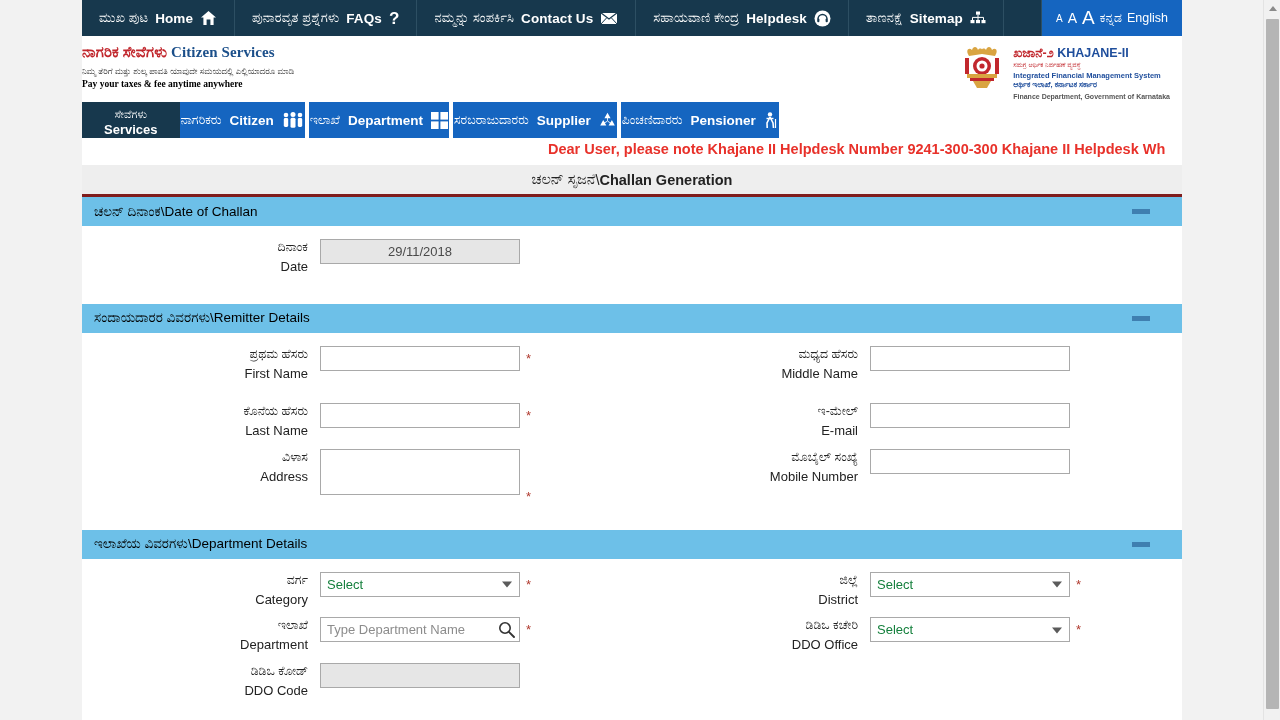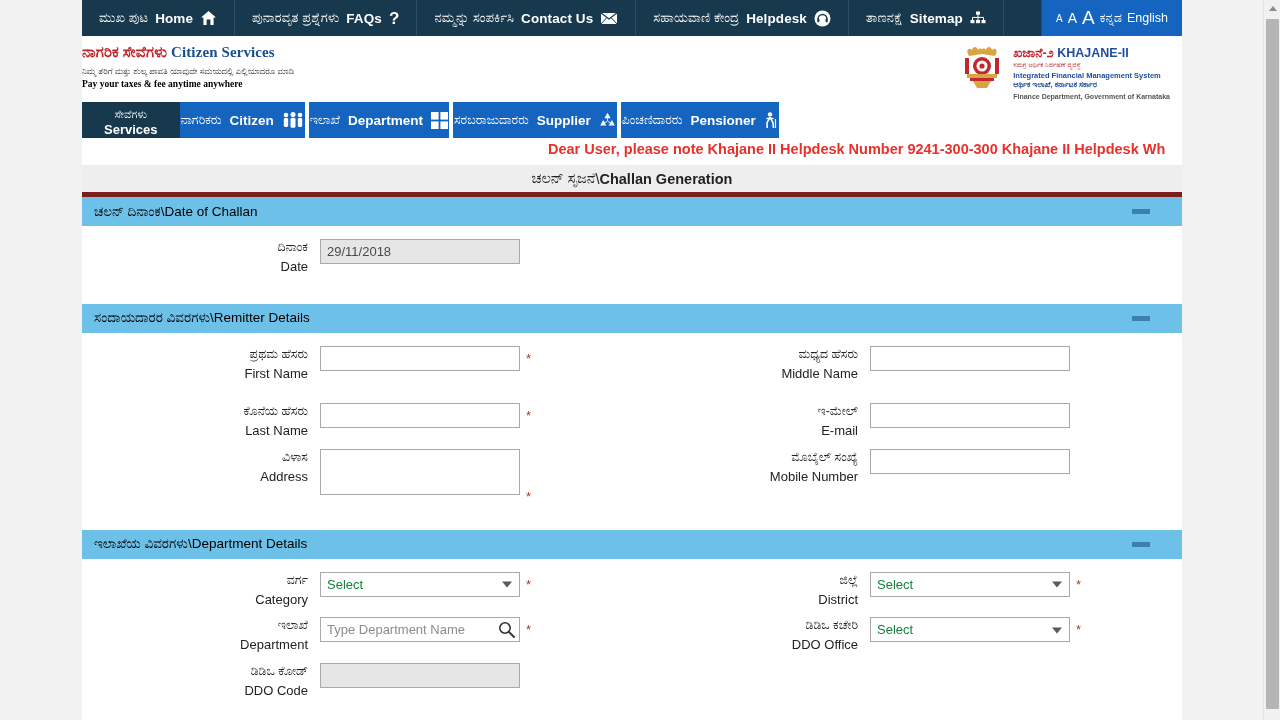--- a/index.html
+++ b/index.html
@@ -170,21 +170,21 @@
 
   
   .page-title {
     background: #eeeeee;
     height: 32px;
     display: flex;
     align-items: center;
     justify-content: center;
     font-size: 14.5px;
     color: #222;
-    border-bottom: 5px solid #7f1d1d;
+    border-bottom: 3px solid #7f1d1d;
   }
   .page-title .kn { font-weight: normal; }
   .page-title .en { font-weight: bold; }
 
   
   .panel { margin: 0 0 0 0; }
   .panel-head {
     background: #6dc0e8;
     height: 29px;
     display: flex;
@@ -229,20 +229,21 @@
   input.txt, .selbox, .txtarea, .rotxt {
     width: 200px;
     height: 25px;
     border: 1px solid #a9a9a9;
     background: #ffffff;
     font-size: 13px;
     color: #333;
     padding: 0 6px;
     font-family: "Liberation Sans", sans-serif;
     outline: none;
+    text-align: center;
   }
   .rotxt { background: #e6e6e6; color: #4a4a4a; }
   .txtarea {
     width: 200px; height: 46px; resize: none; padding: 3px 6px;
   }
   .selbox {
     position: relative;
     display: flex;
     align-items: center;
     color: #15803d;

